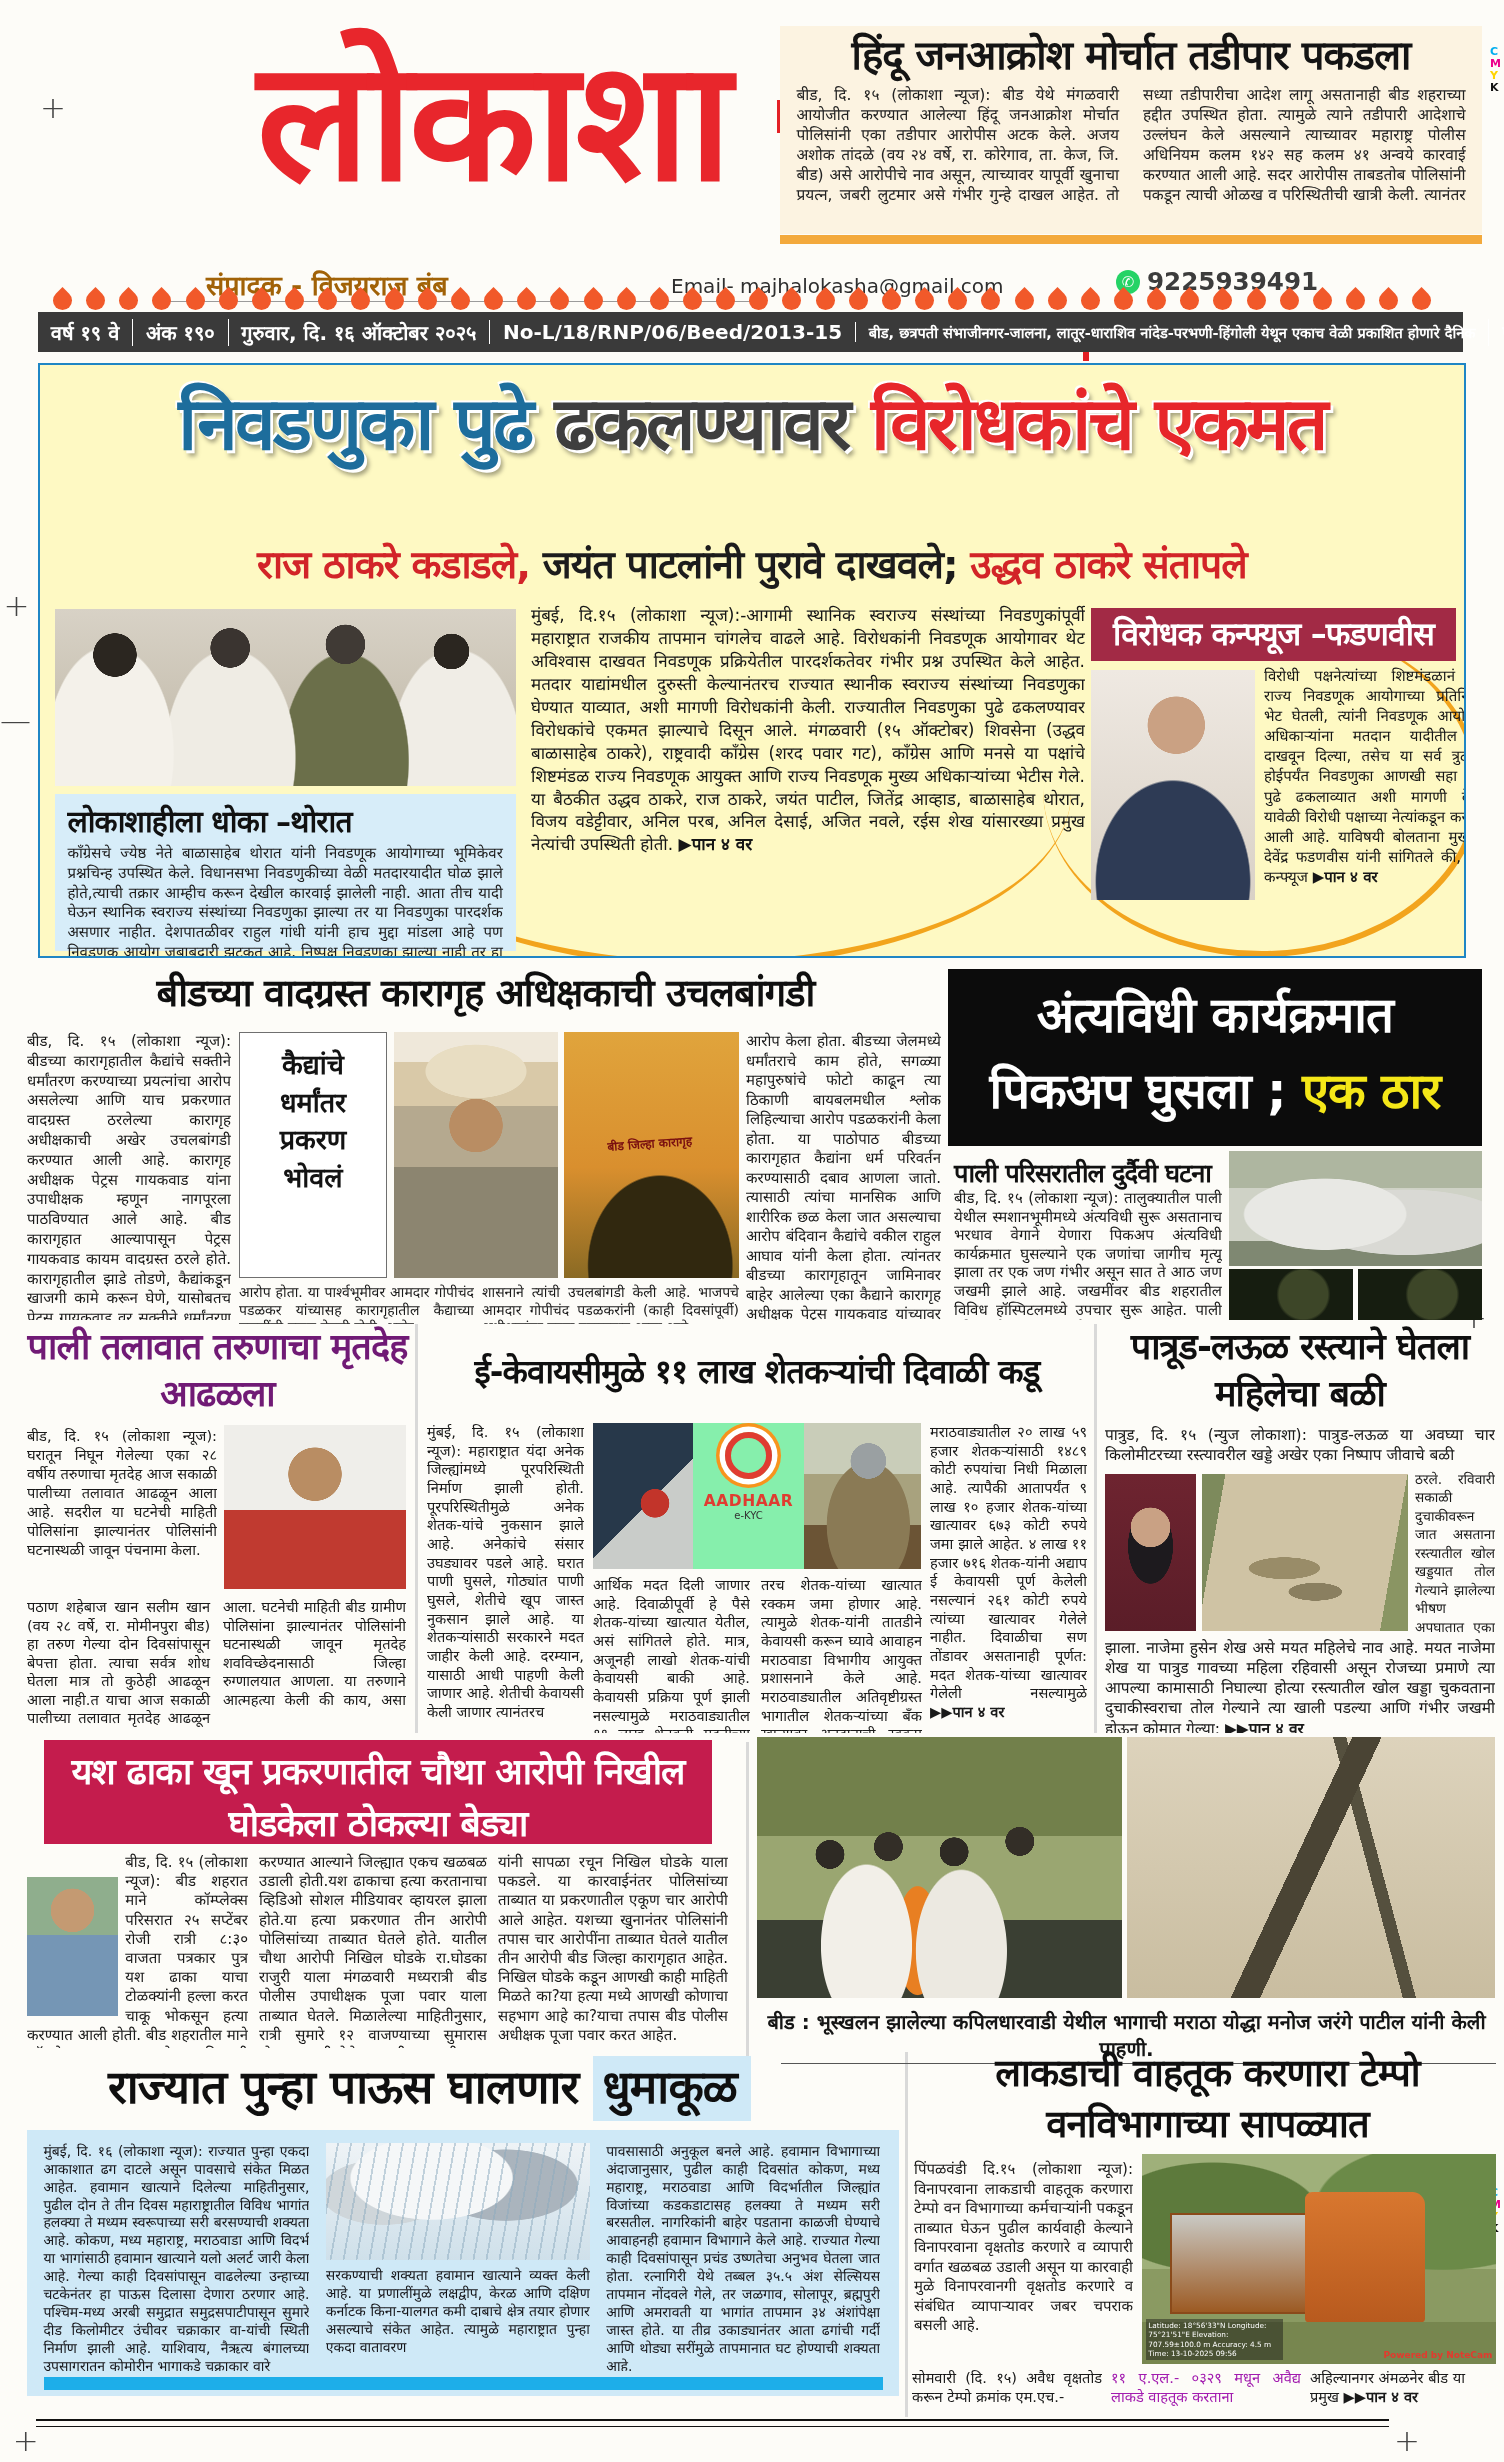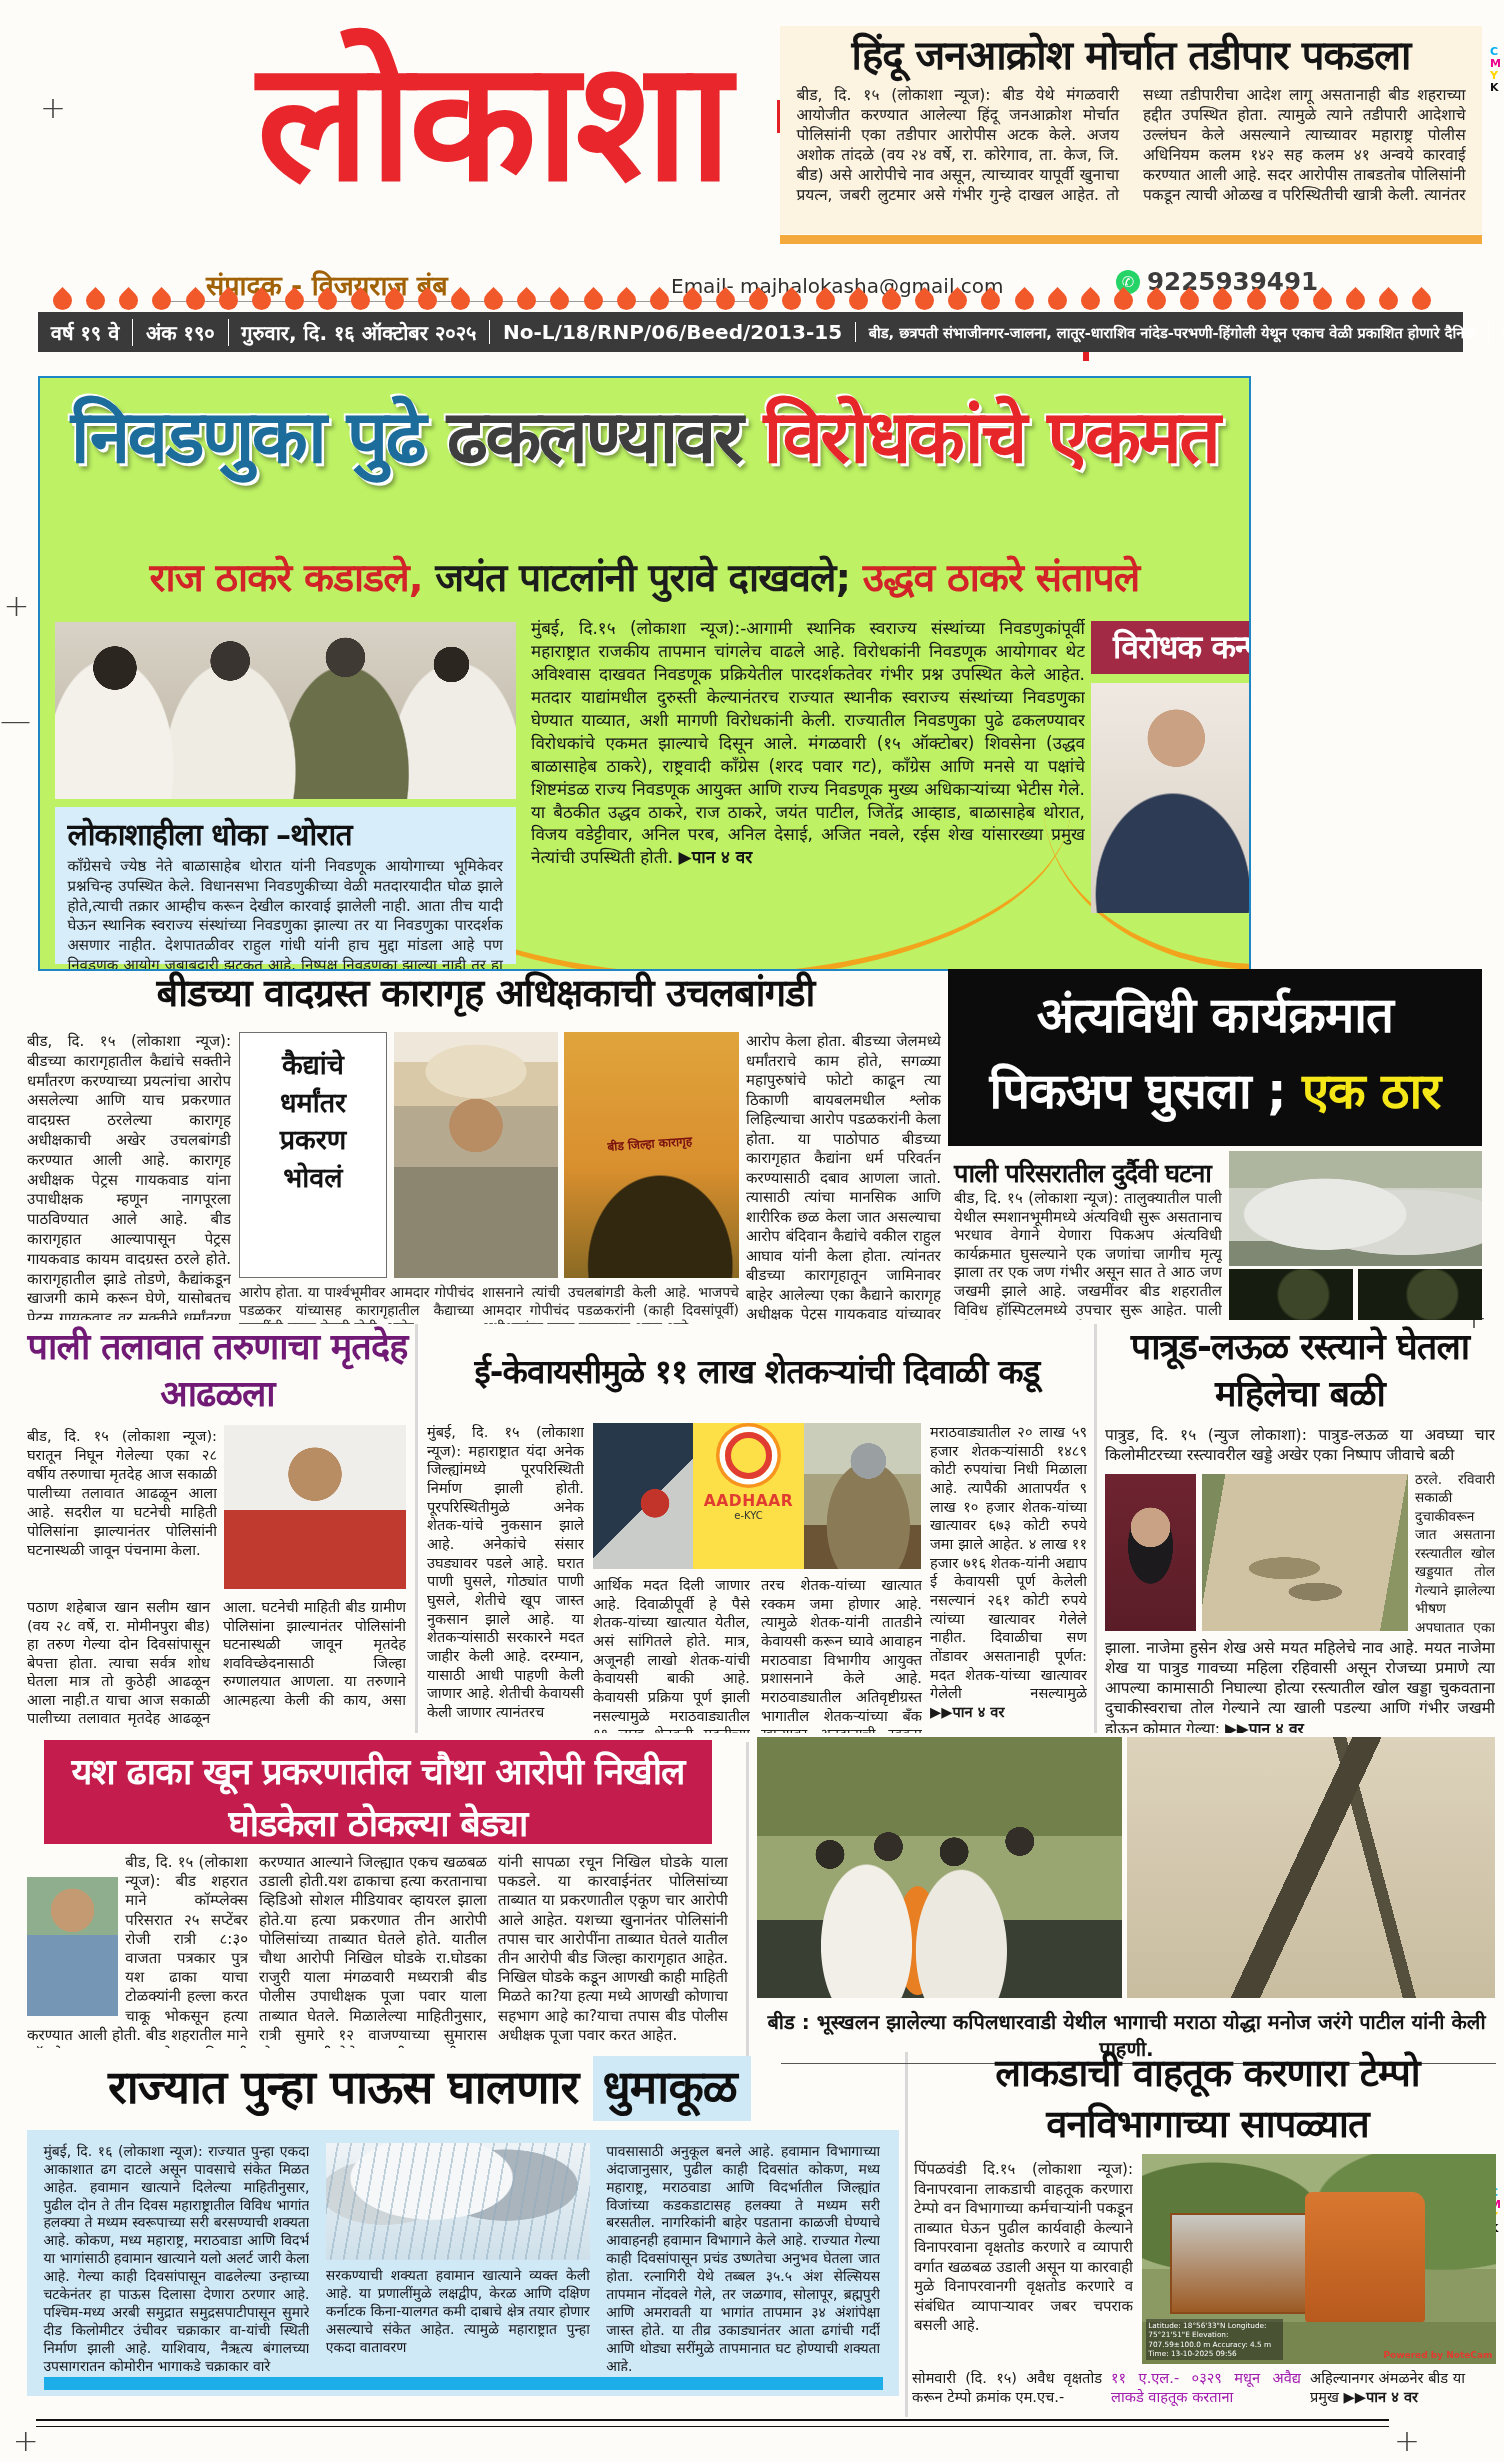--- a/index.html
+++ b/index.html
@@ -34,21 +34,21 @@
 
   
   #flames{left:53px;top:286px;width:1379px;height:24px;display:flex;justify-content:space-between;align-items:flex-end}
   .flame{width:19px;height:19px;background:#f1592a;border-radius:0 50% 50% 50%;transform:rotate(45deg)}
   #infobar{left:38px;top:312px;width:1425px;height:40px;background:#3a3a3a;display:flex;align-items:center;color:#fff}
   #infobar .seg{padding:0 12.8px;white-space:nowrap;font-weight:bold;font-size:20px;border-left:1.8px solid #fff;text-align:center}
   #infobar .seg:first-child{border-left:none}
   #infobar .seg.small{font-size:14.6px;flex:1}
 
   
-  #lead{left:38px;top:376px;width:1213px;height:595px;border:2.7px solid #1f86c5;background:#bef264;overflow:hidden}
+  #lead{left:38px;top:363px;width:1428px;height:595px;border:2.7px solid #1f86c5;background:#fef9c3;overflow:hidden}
   #lead-h{position:absolute;left:0;top:1.8px;width:100%;text-align:center;font-size:73px;font-weight:900;letter-spacing:-2.7px;white-space:nowrap;line-height:1.55;
     text-shadow:2.7px 2.7px 0 #fff,-1.8px -1.8px 0 #fff,4.6px 5.5px 4.6px rgba(0,0,0,.35)}
   #lead-h .p1{color:#1d6d9c}#lead-h .p2{color:#3e3e3e}#lead-h .p3{color:#e7262a}
   #lead-sub{position:absolute;left:0;top:171px;width:100%;text-align:center;font-size:39px;font-weight:bold;letter-spacing:-0.9px;white-space:nowrap}
   #lead-sub .r{color:#d22428}#lead-sub .k{color:#1c1c1c}
   .arc{position:absolute;border-radius:50%;pointer-events:none}
   #arc1{left:301px;top:255px;width:730px;height:347px;border-bottom:6.4px solid #f2a41d}
   #arc2{left:1003px;top:255px;width:438px;height:337px;border-right:6.4px solid #f2a41d;border-bottom:6.4px solid #f2a41d}
   #ph-press{left:14.6px;top:244px;width:461px;height:177px}
   #thorat{position:absolute;left:14.6px;top:429px;width:461px;height:157px;background:#d7edf9;padding:5.5px 12.8px}
@@ -86,21 +86,21 @@
   #pl-h{left:27px;top:1324px;width:381px;text-align:center;font-size:36px;font-weight:900;line-height:1.3;letter-spacing:-0.9px;color:#701a75}
   #pl-intro{left:27px;top:1427px;width:190px;height:162px;font-size:14.6px;line-height:1.3;color:#191919}
   #ph-redshirt{left:224px;top:1425px;width:182px;height:164px}
   #pl-body{left:27px;top:1598px;width:379px;height:135px;column-count:2;column-gap:12.8px;font-size:14.6px;line-height:1.27;color:#191919}
 
   
   #ek-h{left:427px;top:1348px;width:660px;text-align:center;font-size:33px;font-weight:900;letter-spacing:-0.9px;white-space:nowrap;color:#0f0f0f}
   #ek-c1{left:427px;top:1423px;width:157px;height:310px;font-size:14.6px;line-height:1.28;color:#191919}
   #ek-imgs{left:593px;top:1423px;width:328px;height:146px;display:flex}
   #ph-finger{position:relative;width:100px;height:146px}
-  #aadhaar{position:relative;width:111px;height:146px;background:#fde047;text-align:center;padding-top:9px}
+  #aadhaar{position:relative;width:111px;height:146px;background:#86efac;text-align:center;padding-top:9px}
   #aadhaar .sun{margin:0 auto;width:47px;height:47px;border:6.4px solid #e03c31;border-radius:50%;box-shadow:0 0 0 5.5px #fff,0 0 0 9px #f7941d}
   #aadhaar .t1{margin-top:12.8px;color:#e03c31;font-weight:900;font-size:15.5px;letter-spacing:0.5px}
   #aadhaar .t2{color:#333;font-weight:normal;font-size:10px}
   #ph-farmer{position:relative;width:117px;height:146px}
   #ek-c2{left:593px;top:1576px;width:157px;height:157px;font-size:14.6px;line-height:1.28;color:#191919}
   #ek-c3{left:761px;top:1576px;width:161px;height:157px;font-size:14.6px;line-height:1.28;color:#191919}
   #ek-c4{left:930px;top:1423px;width:157px;height:310px;font-size:14.6px;line-height:1.28;color:#191919}
 
   
   #pt-h{left:1105px;top:1324px;width:390px;text-align:center;font-size:36px;font-weight:900;line-height:1.3;letter-spacing:-0.9px;color:#0f0f0f}

